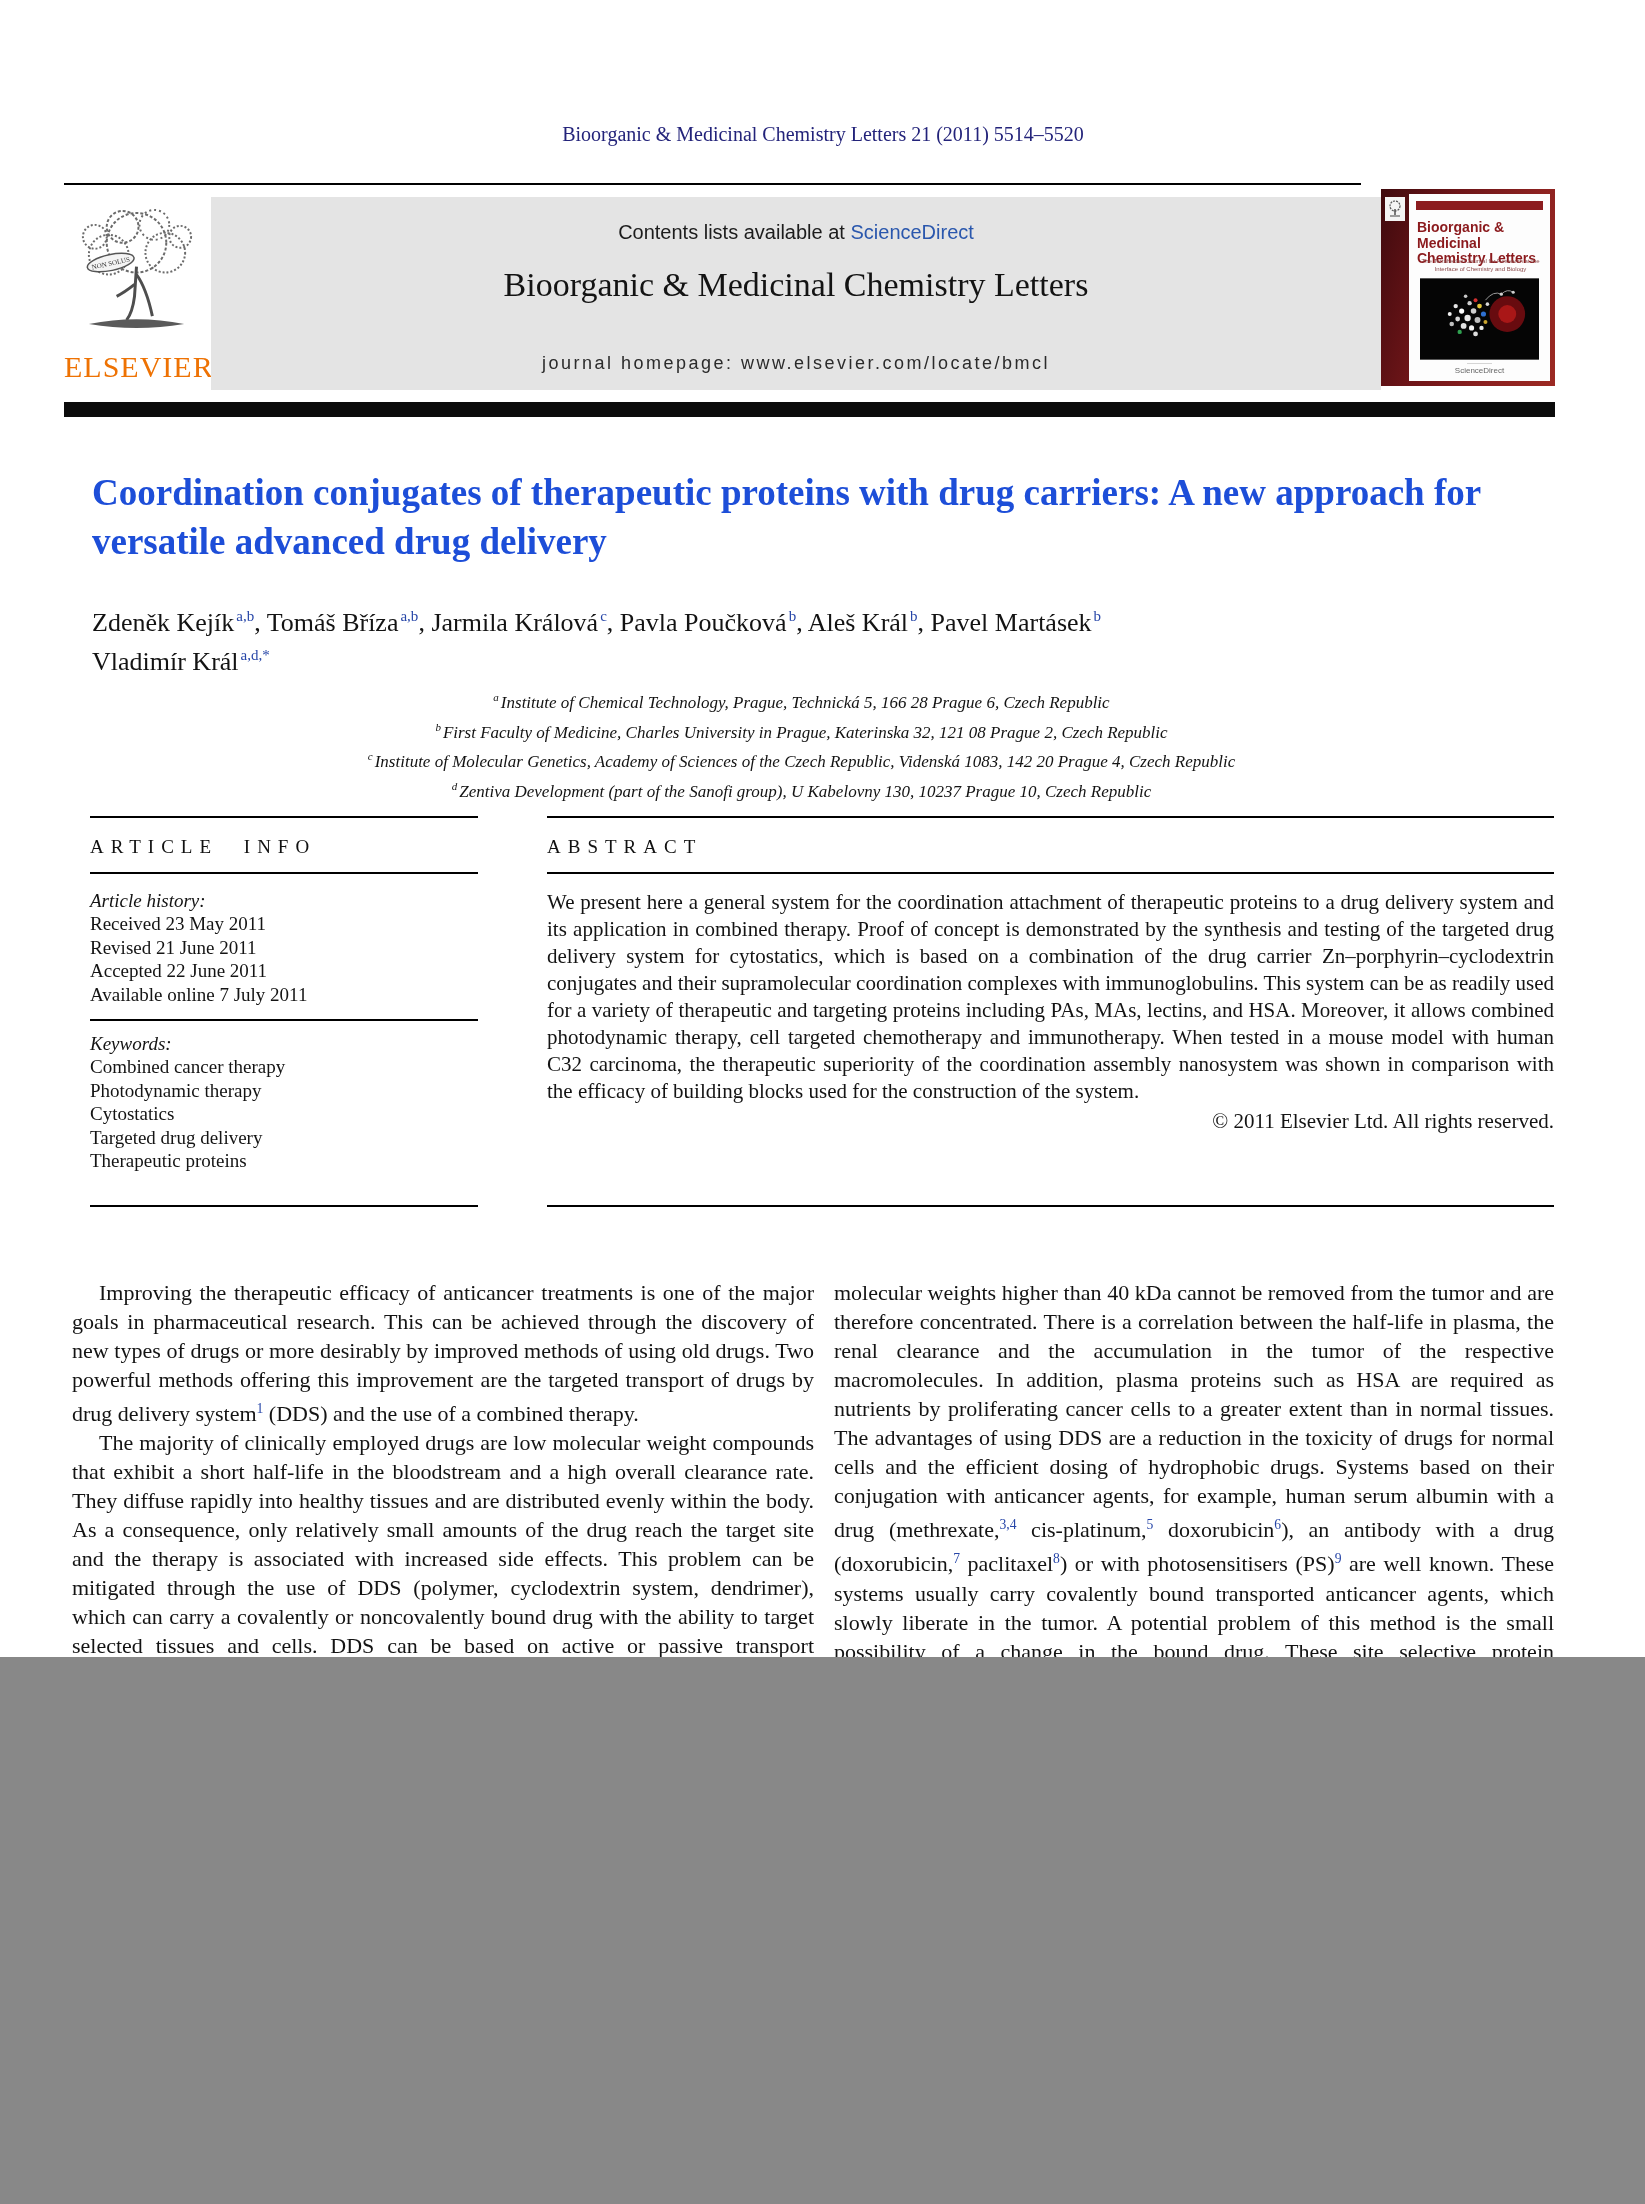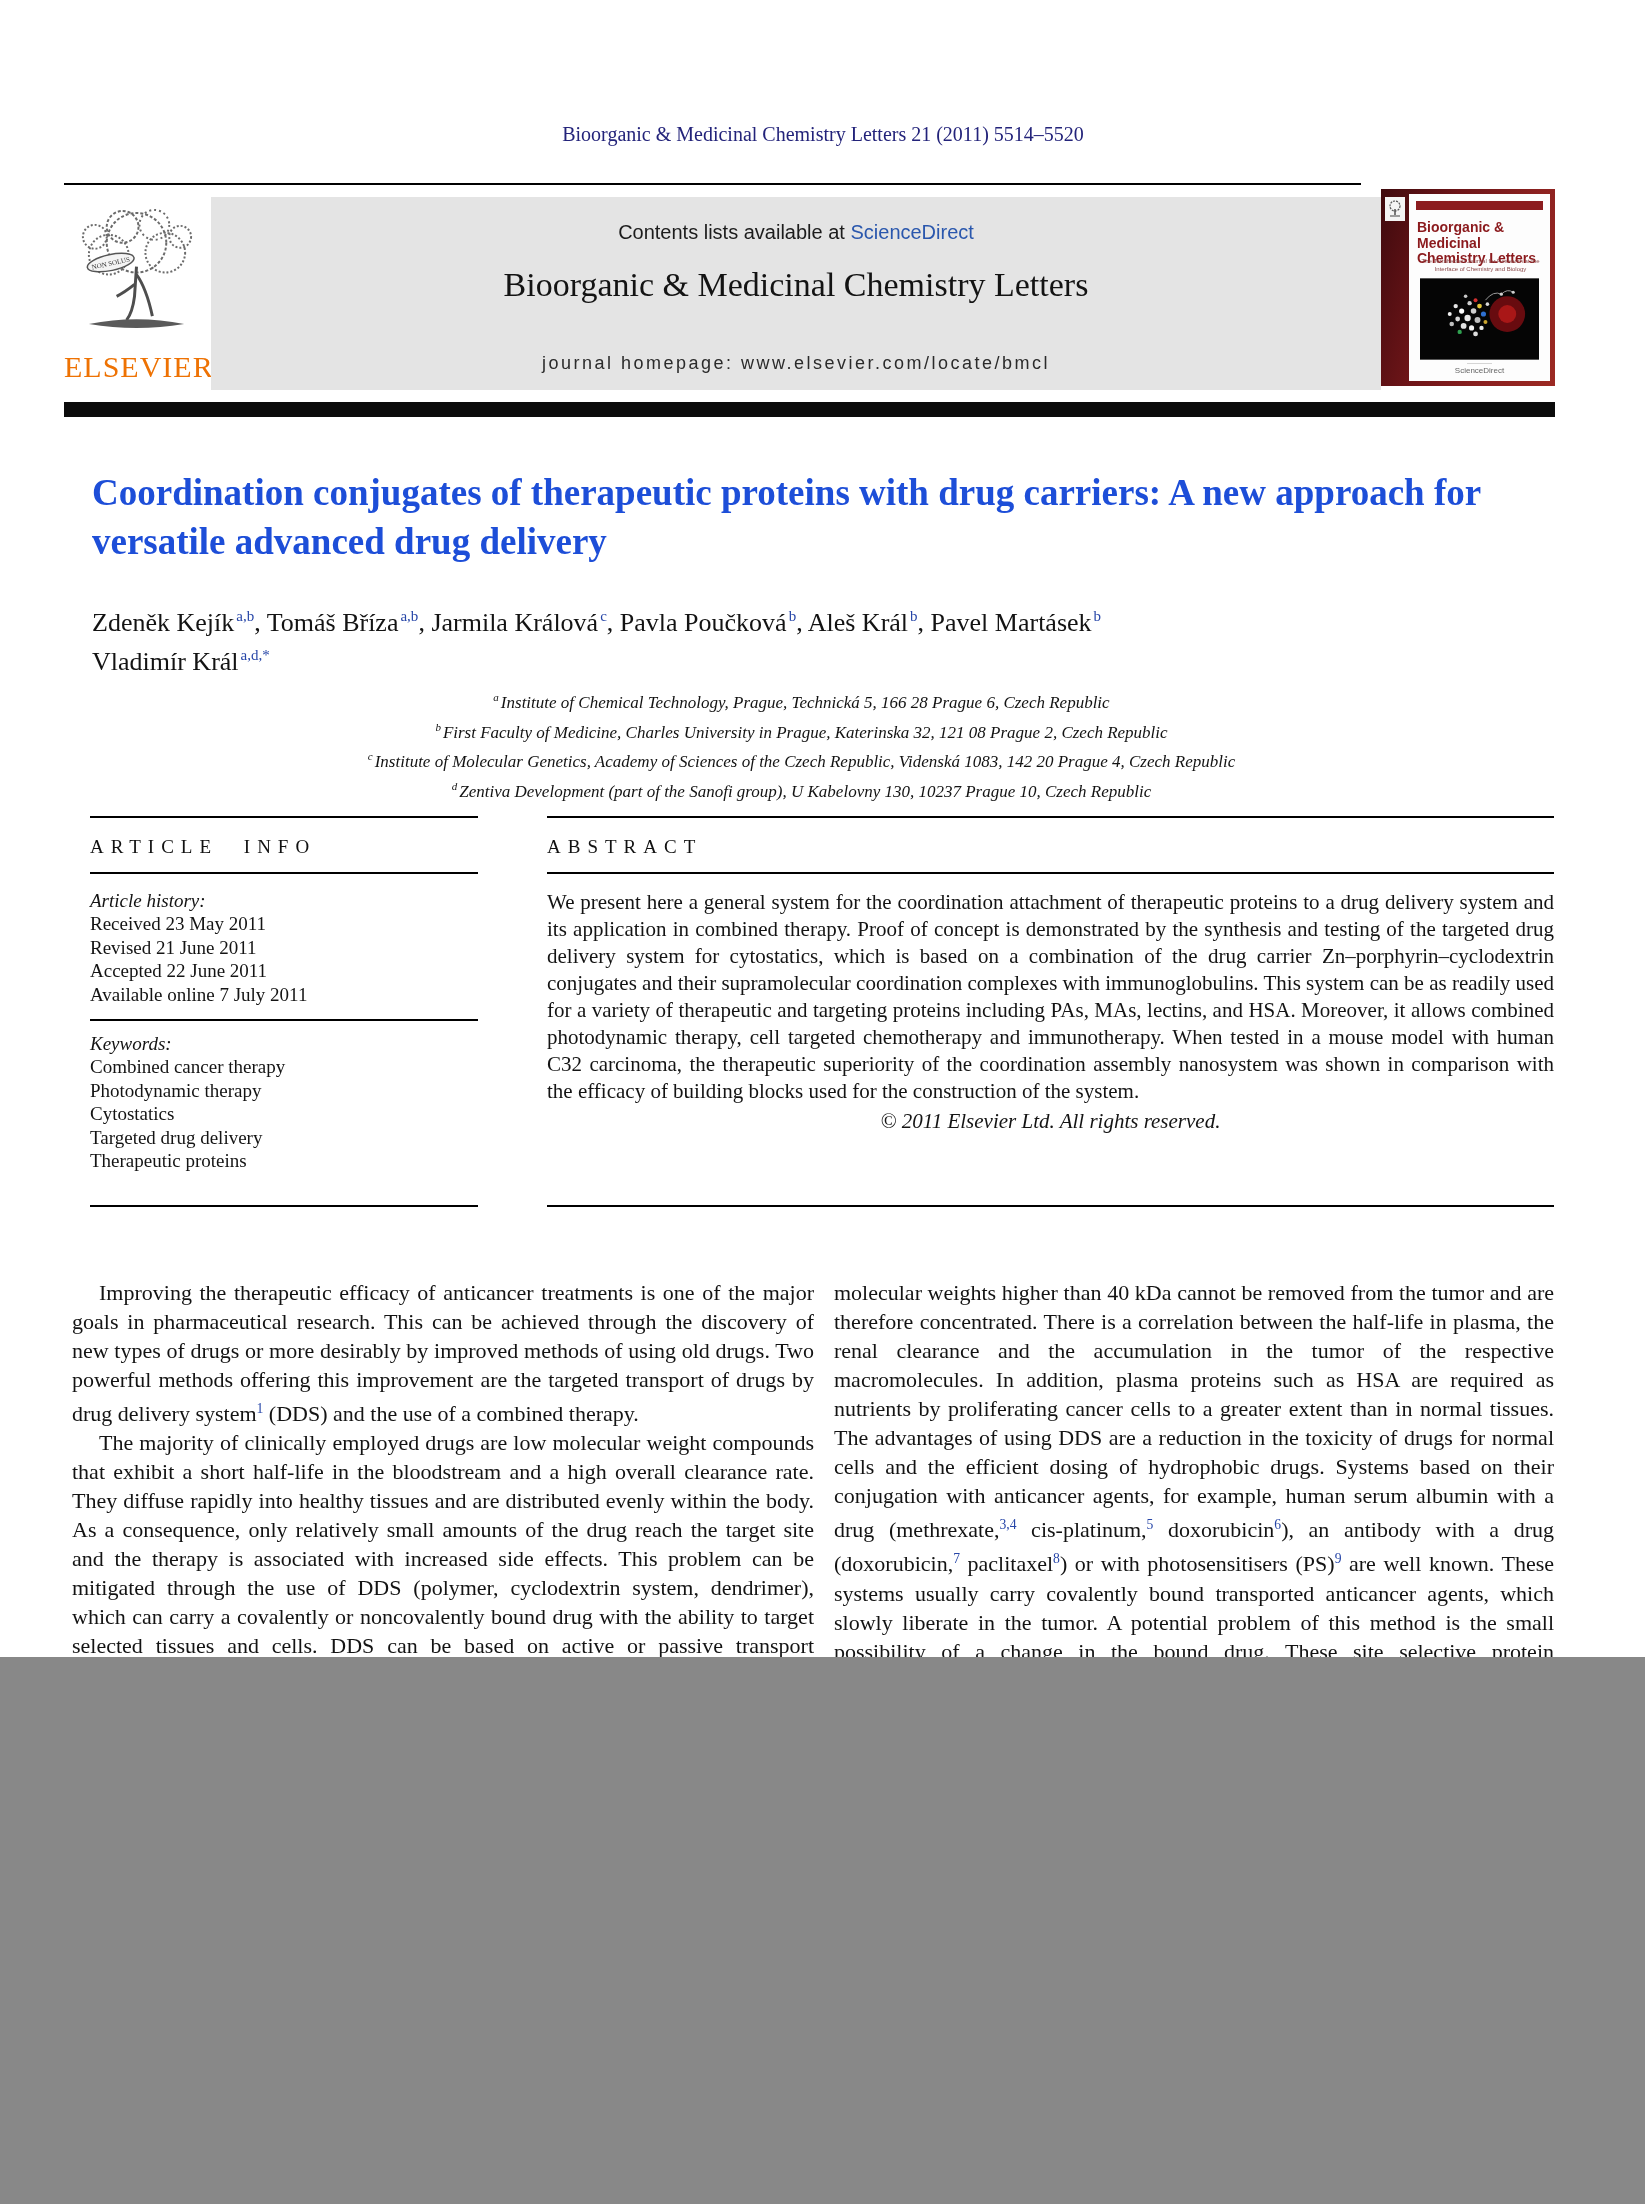--- a/index.html
+++ b/index.html
@@ -59,21 +59,21 @@
   .hr{position:absolute;height:2px;background:#000;}
 
   .box-heading{position:absolute;font-size:19px;letter-spacing:7px;word-spacing:14px;color:#111;}
 
   .info-block{position:absolute;left:90px;top:889px;width:388px;font-size:19px;line-height:23.4px;color:#141414;}
   .info-label{font-style:italic;}
   .info-midrule{width:388px;height:2px;background:#000;margin:13px 0 11px 0;}
 
   .abstract-block{position:absolute;left:547px;top:889px;width:1007px;font-size:21px;
                   line-height:27px;text-align:justify;color:#141414;}
-  .abstract-copy{text-align:center;margin-top:3px;font-style:italic;}
+  .abstract-copy{text-align:right;margin-top:3px;}
 
   
   .col{position:absolute;top:1278px;font-size:22px;line-height:29px;text-align:justify;color:#131313;overflow:hidden;}
   .col-left{left:72px;width:742px;height:708px;}
   .col-right{left:834px;width:720px;height:756px;}
   .col p{margin:0;text-indent:27px;}
   .col p.noindent{text-indent:0;}
   [data-bind-rich] sup{font-size:0.62em;color:#2746a8;}
 
   

